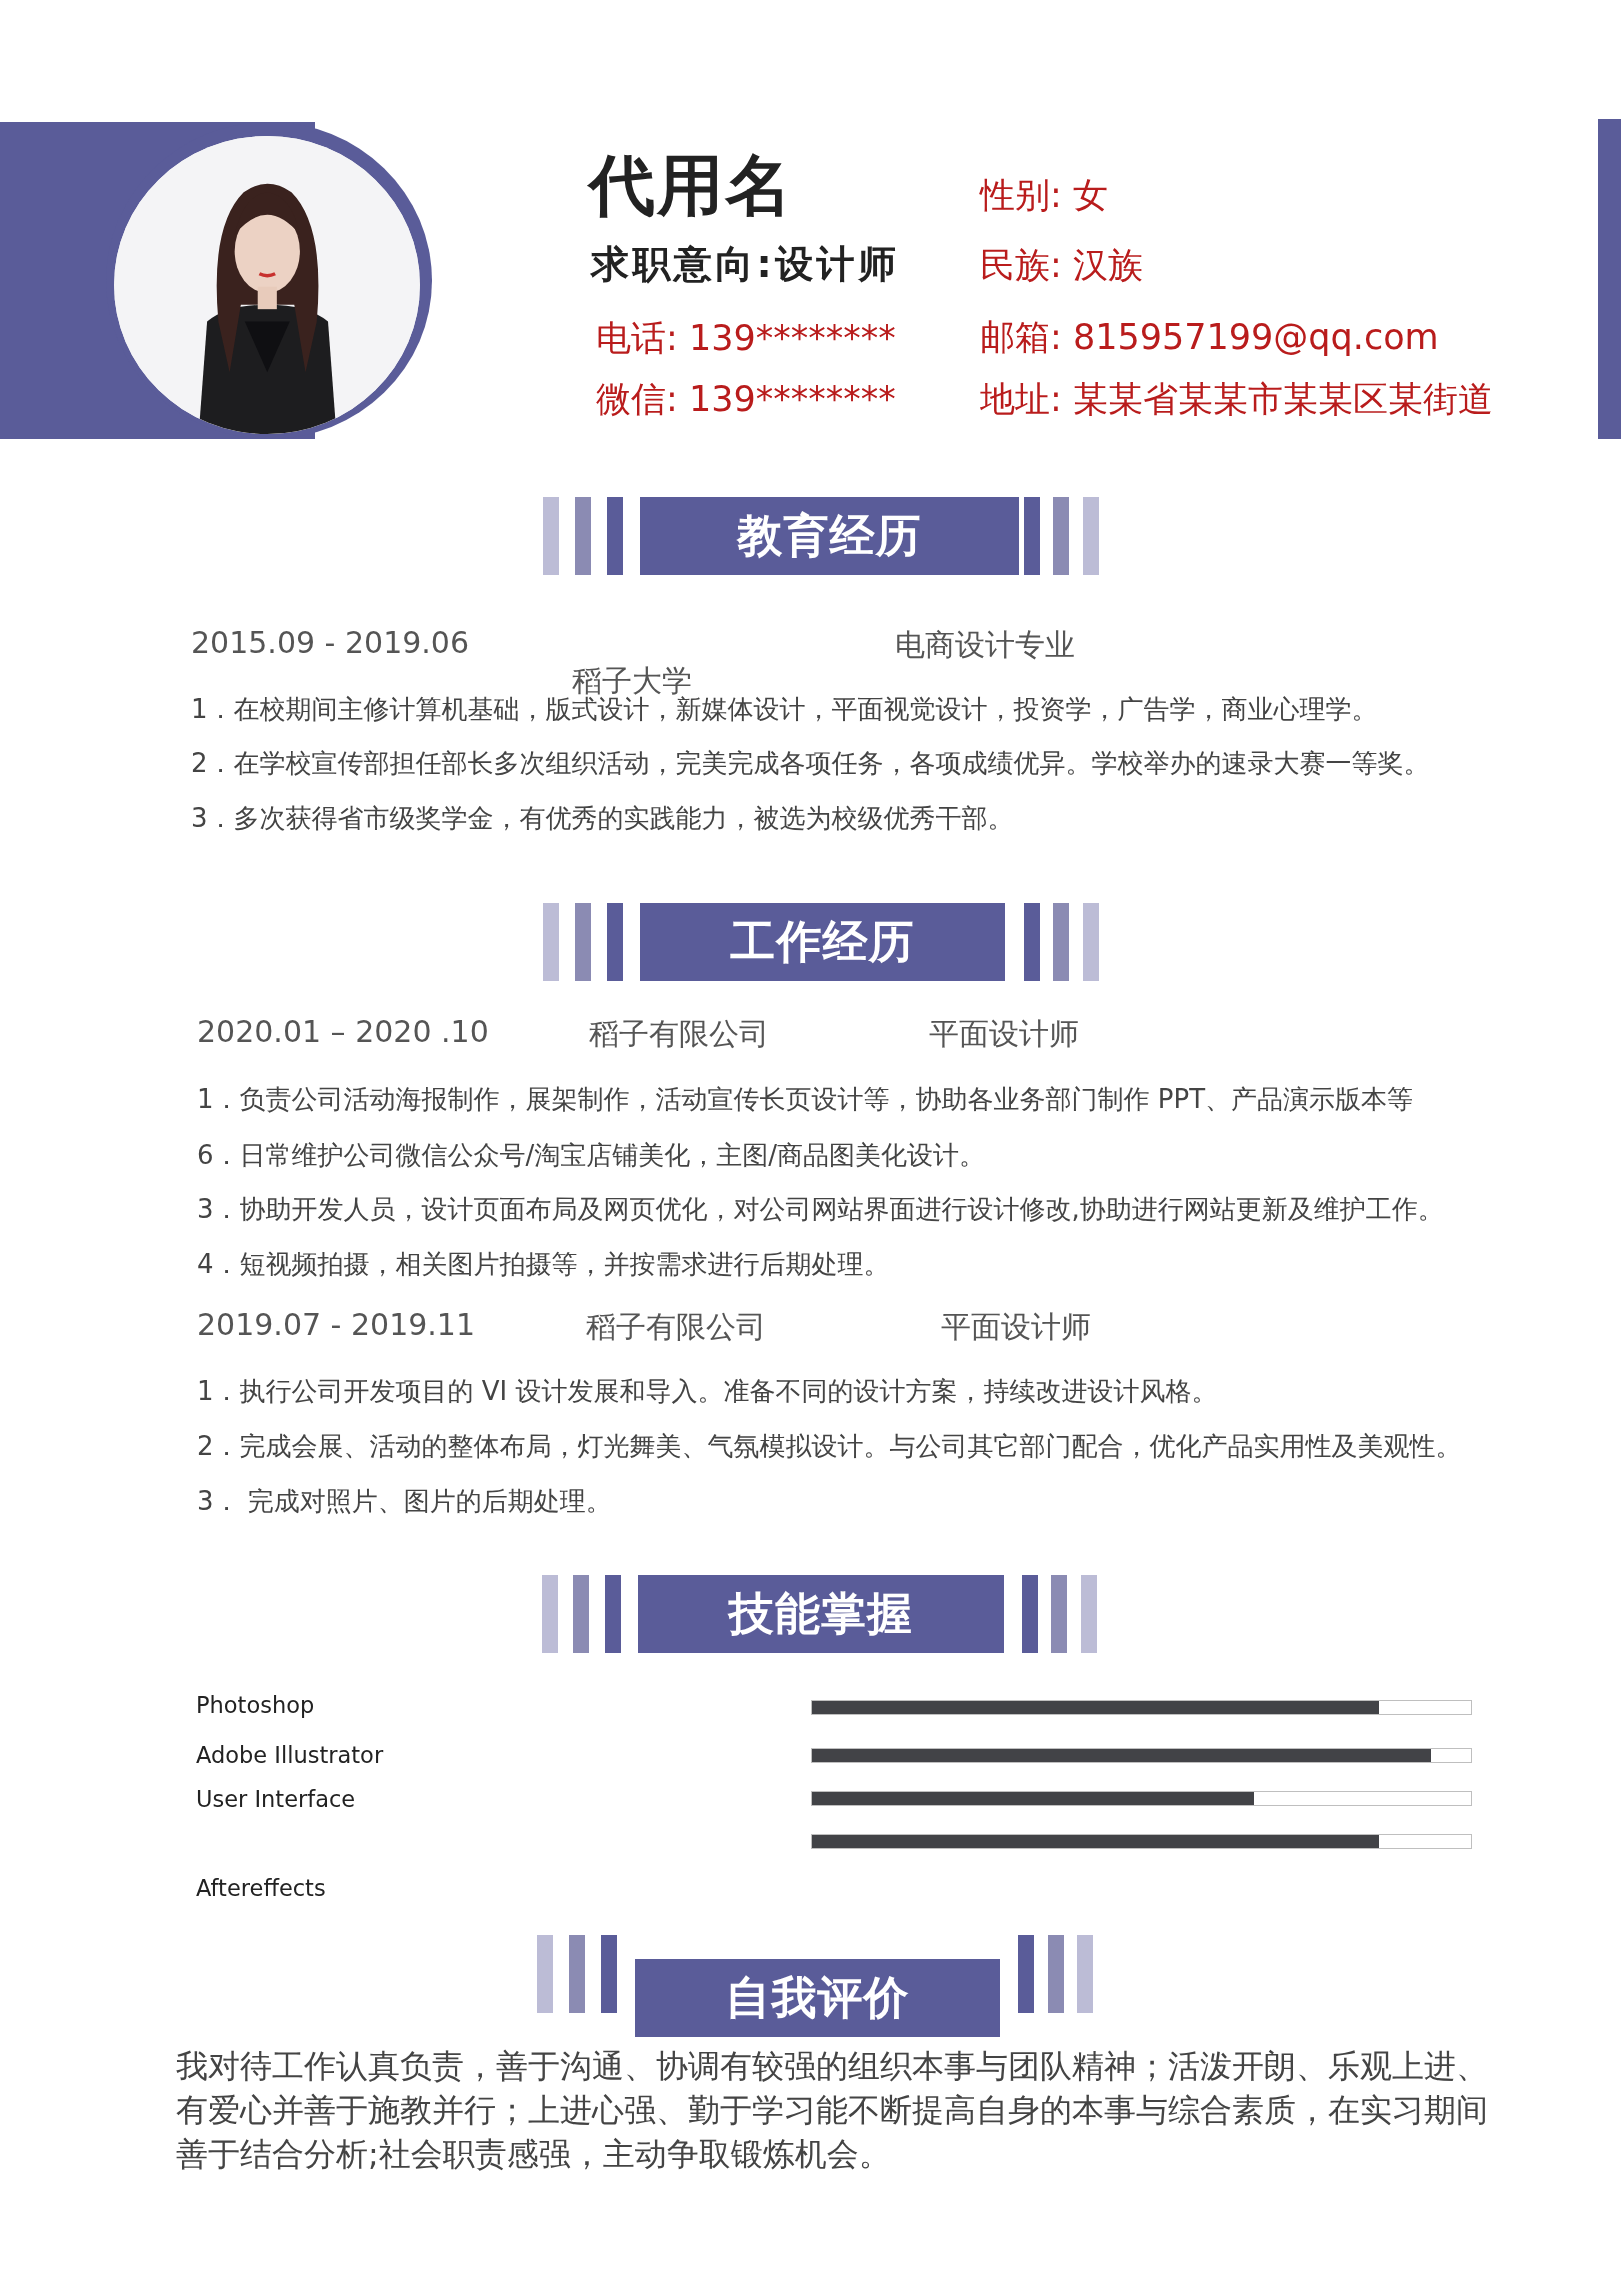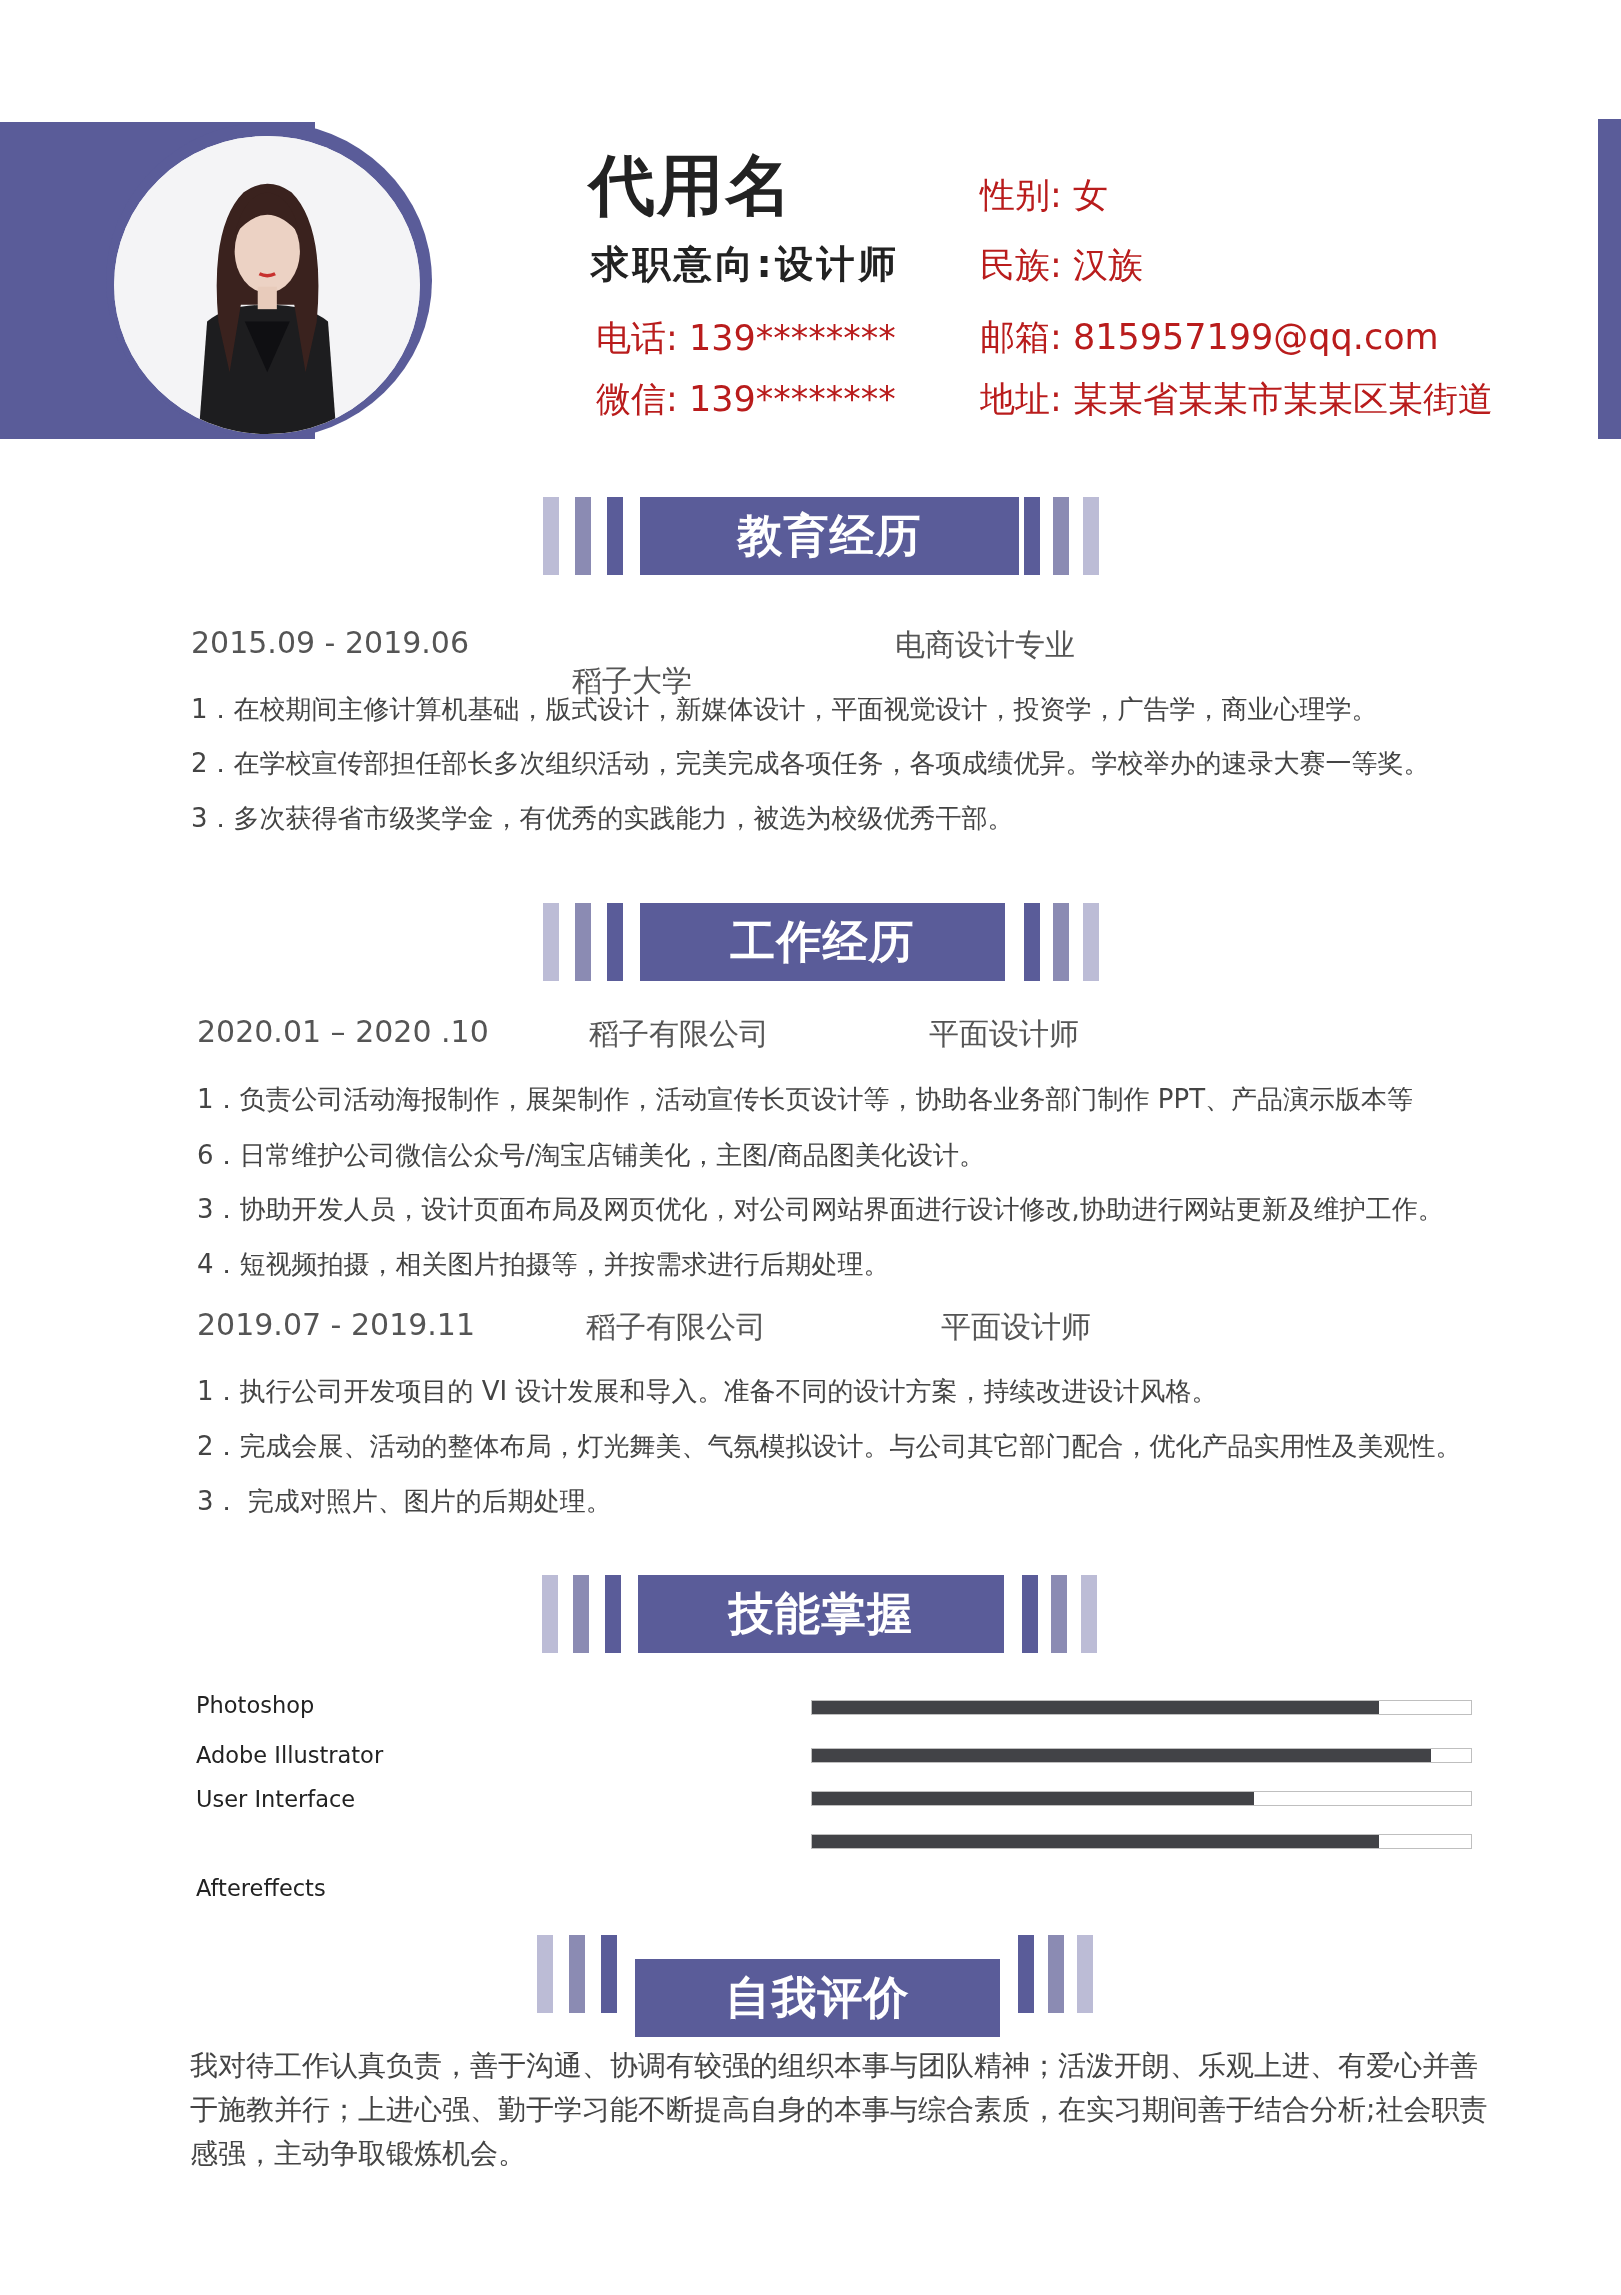--- a/index.html
+++ b/index.html
@@ -13,21 +13,21 @@
   .info { font-size:35px; color:#b91c1c; }
   .intent { left:591px; top:239px; font-size:38px; font-weight:bold; color:#222; letter-spacing:3.4px; }
   .sec-bar { position:absolute; height:156px; }
   .sec-main { position:absolute; height:156px; background:#5a5c99; color:#fff; font-size:45px; font-weight:bold; display:flex; align-items:center; justify-content:center; letter-spacing:1.1px; }
   .c1 { background:#bcbcd6; } .c2 { background:#8b8bb3; } .c3 { background:#5a5c99; }
   .row-head { font-size:30px; color:#555; }
   .line { font-size:26px; color:#444; left:191px; white-space:nowrap; }
   .skill-label { font-size:22.5px; color:#222; left:196px; }
   .skill-track { left:811px; width:661px; height:14.6px; border:1.1px solid #bfbfbf; background:#fff; box-sizing:border-box; }
   .skill-fill { position:absolute; left:0; top:0; height:100%; background:#424347; border:1.1px solid #424347; box-sizing:border-box; }
-  .eval { left:190px; width:1312px; font-size:28px; color:#444; line-height:44px; }
+  .eval { left:176px; width:1312px; font-size:32px; color:#444; line-height:44px; }
 </style>
 </head>
 <body>
 
 <div class="abs band-left"></div>
 <div class="abs photo-ring"></div>
 <div class="abs photo">
   <svg width="306" height="298" viewBox="0 0 543 530">
     <rect width="543" height="530" fill="#f4f4f6"></rect>
     <path d="M150 530 L165 330 Q200 300 272 300 Q345 300 380 330 L395 530 Z" fill="#1d1d1f"></path>

